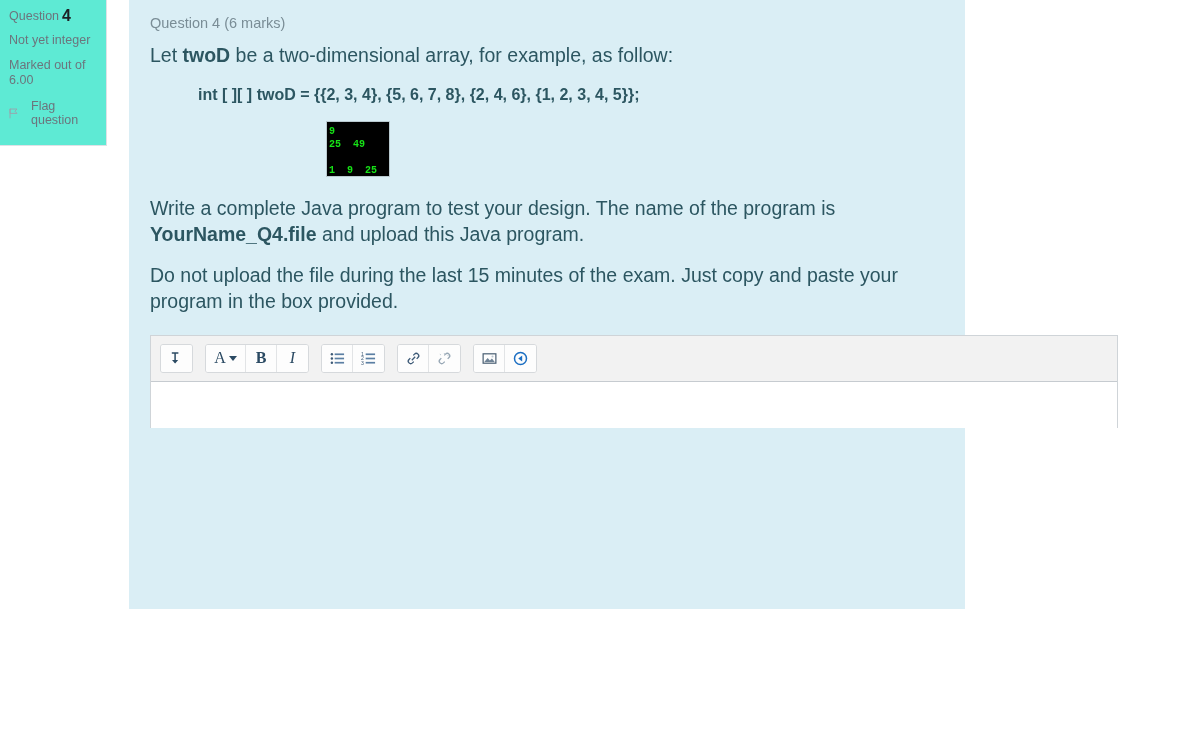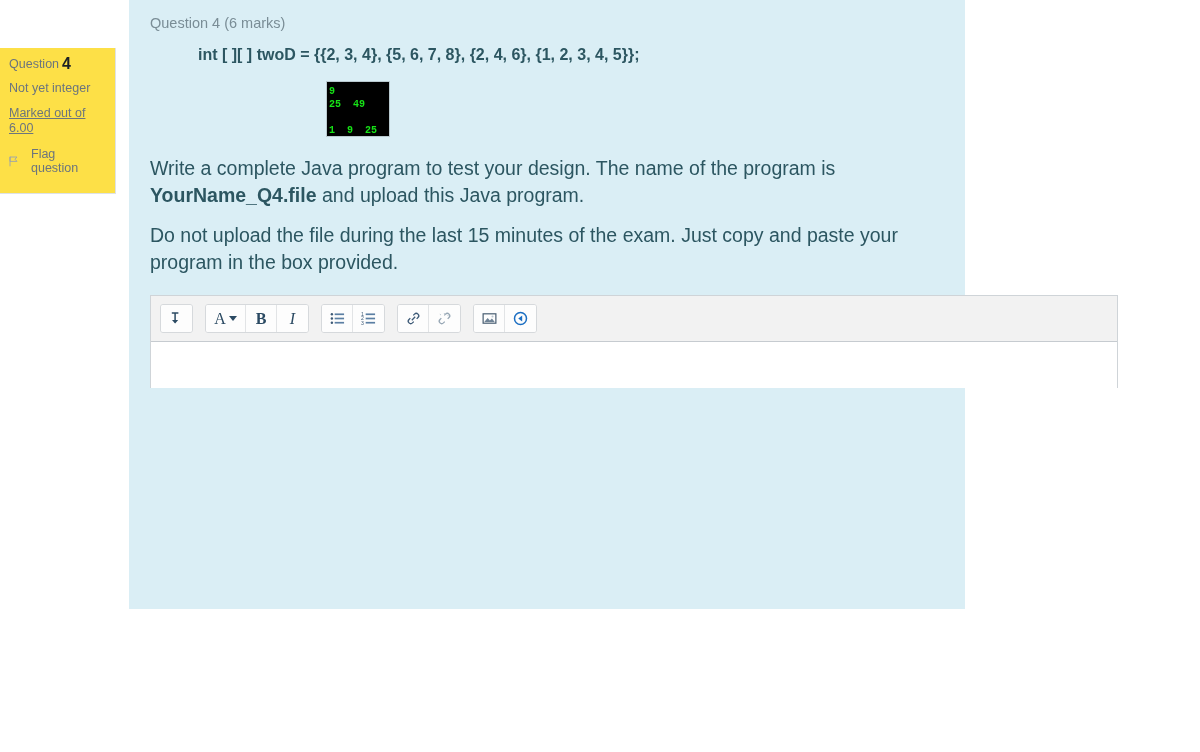--- a/index.html
+++ b/index.html
@@ -9,36 +9,35 @@
     background: #ffffff;
     font-family: "Liberation Sans", sans-serif;
     overflow: hidden;
   }
   #root { position: relative; width: 1200px; height: 752px; }
 
   
   .qinfo {
     position: absolute;
     left: 0; top: 0;
-    width: 116px; height: 146px;
-    background: #fde047;
+    width: 107px; height: 146px;
+    background: #5eead4;
     border-right: 1px solid #dee2e6;
     border-bottom: 1px solid #dee2e6;
     padding: 8px 9px 6px 9px;
-    margin-top: 48px;
   }
   .qinfo-row { color: #6c757d; font-size: 12.5px; line-height: 15px; }
   .qinfo-qnum { margin-bottom: 9px; white-space: nowrap; }
   .qinfo-qnum .qlabel { color: #6c757d; font-size: 12.5px; }
   .qinfo-qnum .qnum {
     color: #1d2125; font-size: 16px; font-weight: bold;
     margin-left: 3px; vertical-align: -1px;
   }
   .qinfo-state { margin-bottom: 10px; }
-  .qinfo-marks { margin-bottom: 11px; text-decoration: underline; }
+  .qinfo-marks { margin-bottom: 11px; }
   .qinfo-flag {
     display: flex; align-items: center; gap: 13px;
     color: #6c757d; font-size: 12.5px; cursor: pointer;
   }
   .flag-ico { width: 9px; height: 11px; flex: 0 0 auto; display: block; }
 
   
   .qpanel {
     position: absolute;
     left: 129px; top: 0;
@@ -171,20 +170,21 @@
       <span>Flag question</span>
     </div>
   </div>
 
   <div class="qpanel">
 
     <div class="qheader">Question 4 (6 marks)</div>
 
     <div class="qtext">
 
+      <p class="tight"><span>Let </span><b>twoD</b><span> be a two-dimensional array, for example, as follow:</span></p>
 
       <div class="code-line">int [ ][ ] twoD = {{2, 3, 4}, {5, 6, 7, 8}, {2, 4, 6}, {1, 2, 3, 4, 5}};</div>
 
 
 
       <div class="console-wrap">
         <div class="console">9
 25  49
 
 1  9  25</div>

